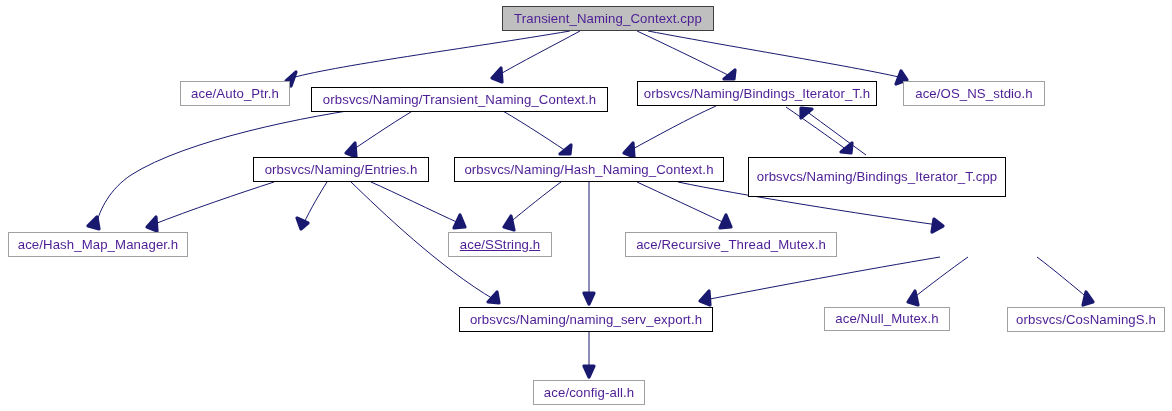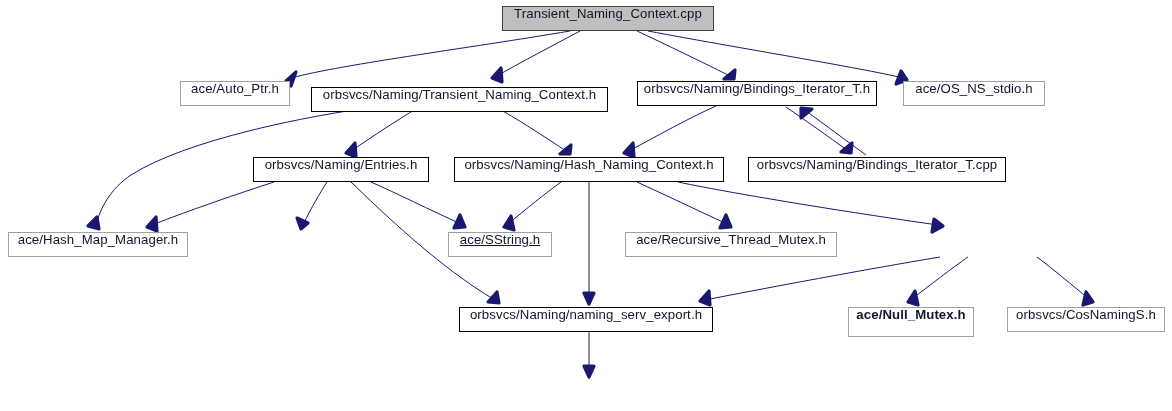--- a/index.html
+++ b/index.html
@@ -19,25 +19,25 @@
     position: absolute;
     left: 0;
     top: 0;
     width: 1172px;
     height: 411px;
   }
   .node {
     position: absolute;
     box-sizing: border-box;
     display: flex;
-    align-items: flex-start;
+    align-items: center;
     justify-content: center;
     background: #ffffff;
     border: 1px solid #a0a0a0;
-    color: #0f172a;
+    color: #4c1d95;
     font-size: 13.2px;
     line-height: 1;
     white-space: nowrap;
     letter-spacing: 0.1px;
   }
   .node.root {
     background: #bfbfbf;
     border: 1px solid #3f3f3f;
   }
   .node.strong {
@@ -155,34 +155,37 @@
     </div>
     <div class="node" style="left: 903px; top: 81px; width: 142px; height: 25px;">
       <span class="node-label">ace/OS_NS_stdio.h</span>
     </div>
     <div class="node strong" style="left: 253px; top: 157px; width: 176px; height: 25px;">
       <span class="node-label">orbsvcs/Naming/Entries.h</span>
     </div>
     <div class="node strong" style="left: 454px; top: 157px; width: 270px; height: 25px;">
       <span class="node-label">orbsvcs/Naming/Hash_Naming_Context.h</span>
     </div>
-    <div class="node strong" style="left: 748px; top: 157px; width: 258px; height: 25px;">
+    <div class="node strong" style="left: 748px; top: 157px; width: 258px; height: 40px;">
       <span class="node-label">orbsvcs/Naming/Bindings_Iterator_T.cpp</span>
     </div>
     <div class="node" style="left: 8px; top: 232px; width: 180px; height: 25px;">
       <span class="node-label">ace/Hash_Map_Manager.h</span>
     </div>
     <div class="node" style="left: 448px; top: 232px; width: 104px; height: 25px; text-decoration: underline;">
       <span class="node-label">ace/SString.h</span>
     </div>
     <div class="node" style="left: 625px; top: 232px; width: 212px; height: 25px;">
       <span class="node-label">ace/Recursive_Thread_Mutex.h</span>
     </div>
     <div class="node strong" style="left: 459px; top: 307px; width: 254px; height: 25px;">
       <span class="node-label">orbsvcs/Naming/naming_serv_export.h</span>
     </div>
-    <div class="node" style="left: 848px; top: 307px; width: 126px; height: 30px; font-weight: bold;">
+    <div class="node" style="left: 824px; top: 307px; width: 126px; height: 24px;">
       <span class="node-label">ace/Null_Mutex.h</span>
     </div>
     <div class="node" style="left: 1007px; top: 307px; width: 158px; height: 25px;">
       <span class="node-label">orbsvcs/CosNamingS.h</span>
     </div>
+    <div class="node" style="left: 533px; top: 380px; width: 112px; height: 25px;">
+      <span class="node-label">ace/config-all.h</span>
+    </div>
   </div>
 
 </body></html>

